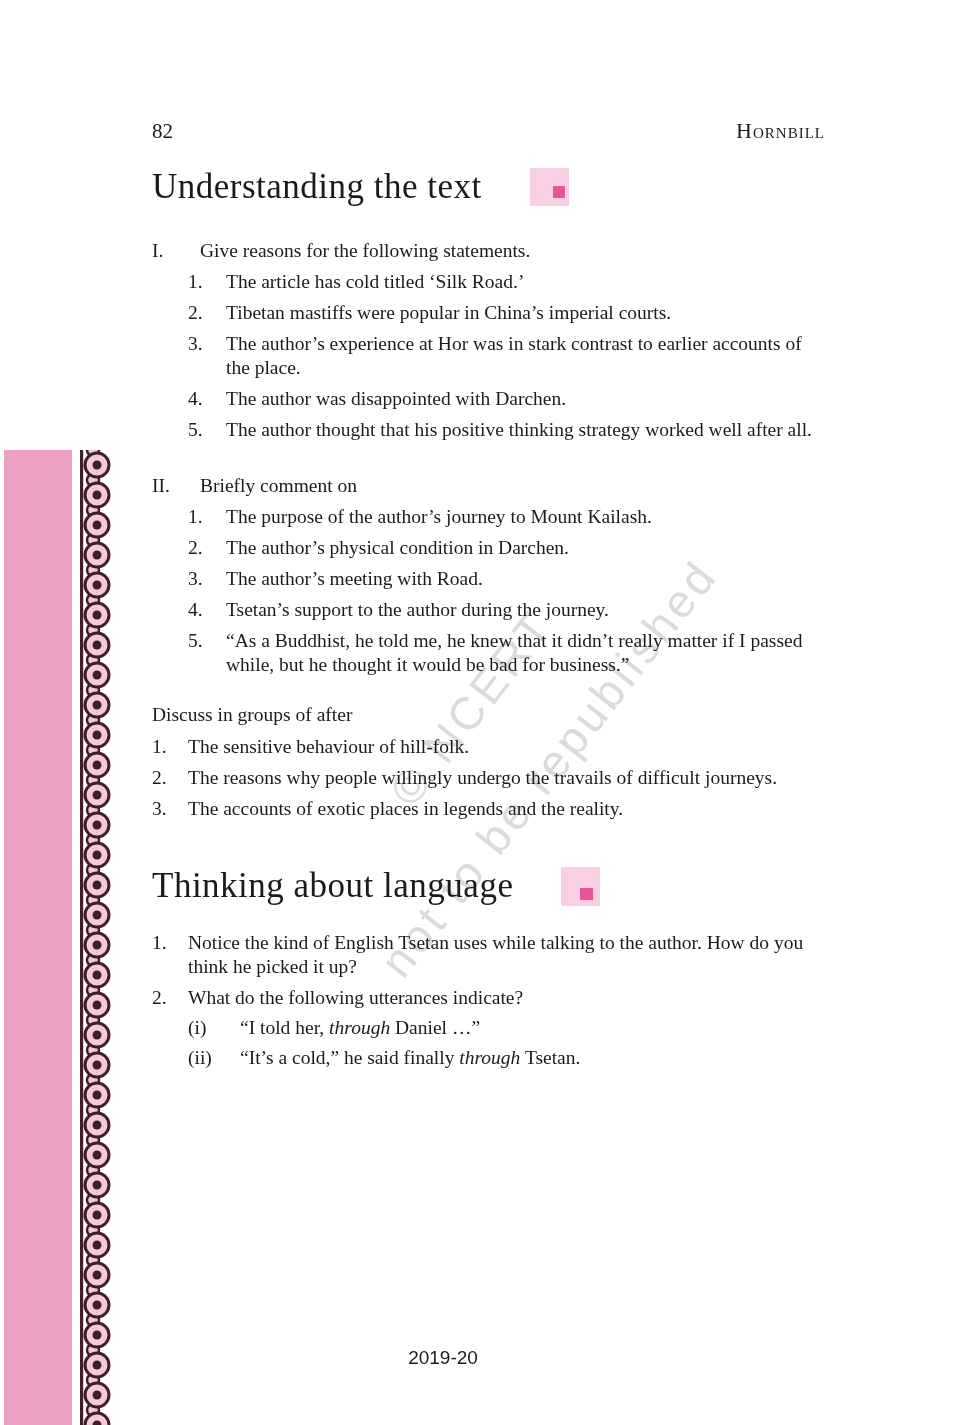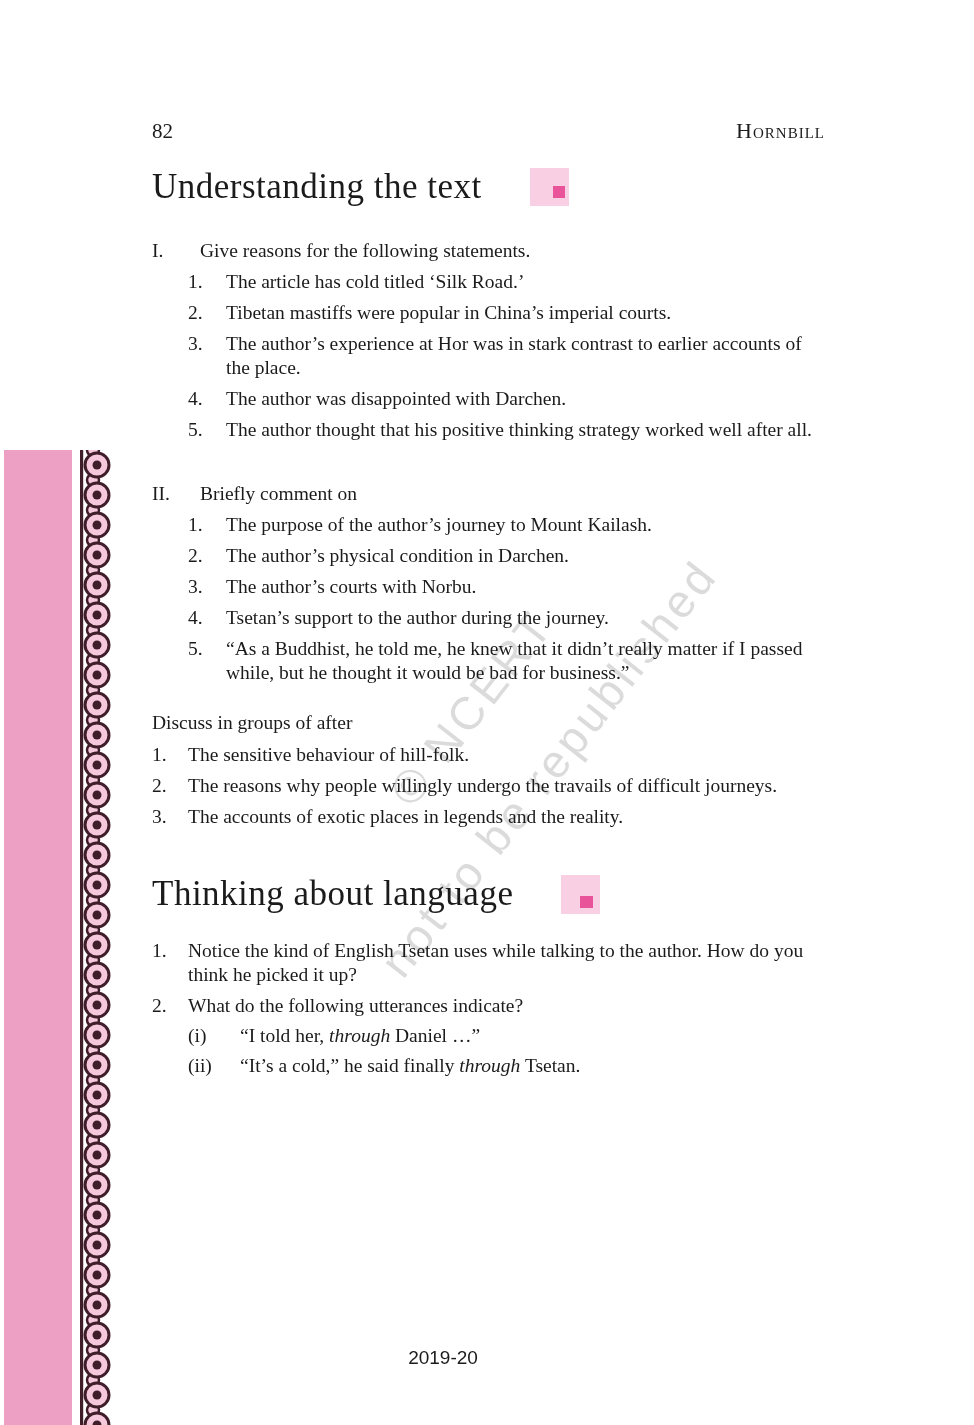--- a/index.html
+++ b/index.html
@@ -38,21 +38,21 @@
   .m2{width:33px;height:33px;}  .m2 .inner{width:10px;height:10px;left:20px;top:17px;}
   .m3{width:39px;height:39px;}  .m3 .inner{width:13px;height:12px;left:19px;top:21px;}
 
   .h1-row{margin-top:20px;}
   .h2-row{margin-top:44px;}
   .h3-row{margin-top:42px;}
 
   .body-text{font-size:19.5px;line-height:24px;}
   .group-head{display:flex;margin-top:29px;}
   .group-head .glabel{width:48px;flex:none;}
-  .group2{margin-top:40px;}
+  .group2{margin-top:32px;}
   .glist{margin-left:36px;}
   .item{display:flex;margin-top:7px;}
   .item .num{width:38px;flex:none;}
   .item .txt{max-width:600px;}
 
   .flat-intro{margin-top:26px;}
   .flat-list .item .num{width:36px;}
   .flat-list .item .txt{max-width:640px;}
   .flat-list{margin-top:8px;}
   .think-list{margin-top:22px;}
@@ -143,21 +143,21 @@
         <div class="item">
             <span class="num">1.</span>
             <span class="txt">The purpose of the author’s journey to Mount Kailash.</span>
           </div>
         <div class="item">
             <span class="num">2.</span>
             <span class="txt">The author’s physical condition in Darchen.</span>
           </div>
         <div class="item">
             <span class="num">3.</span>
-            <span class="txt">The author’s courts with Norbu.</span>
+            <span class="txt">The author’s meeting with Road.</span>
           </div>
         <div class="item">
             <span class="num">4.</span>
             <span class="txt">Tsetan’s support to the author during the journey.</span>
           </div>
         <div class="item">
             <span class="num">5.</span>
             <span class="txt">“As a Buddhist, he told me, he knew that it didn’t really matter if I passed while, but he thought it would be bad for business.”</span>
           </div>
       </div>

